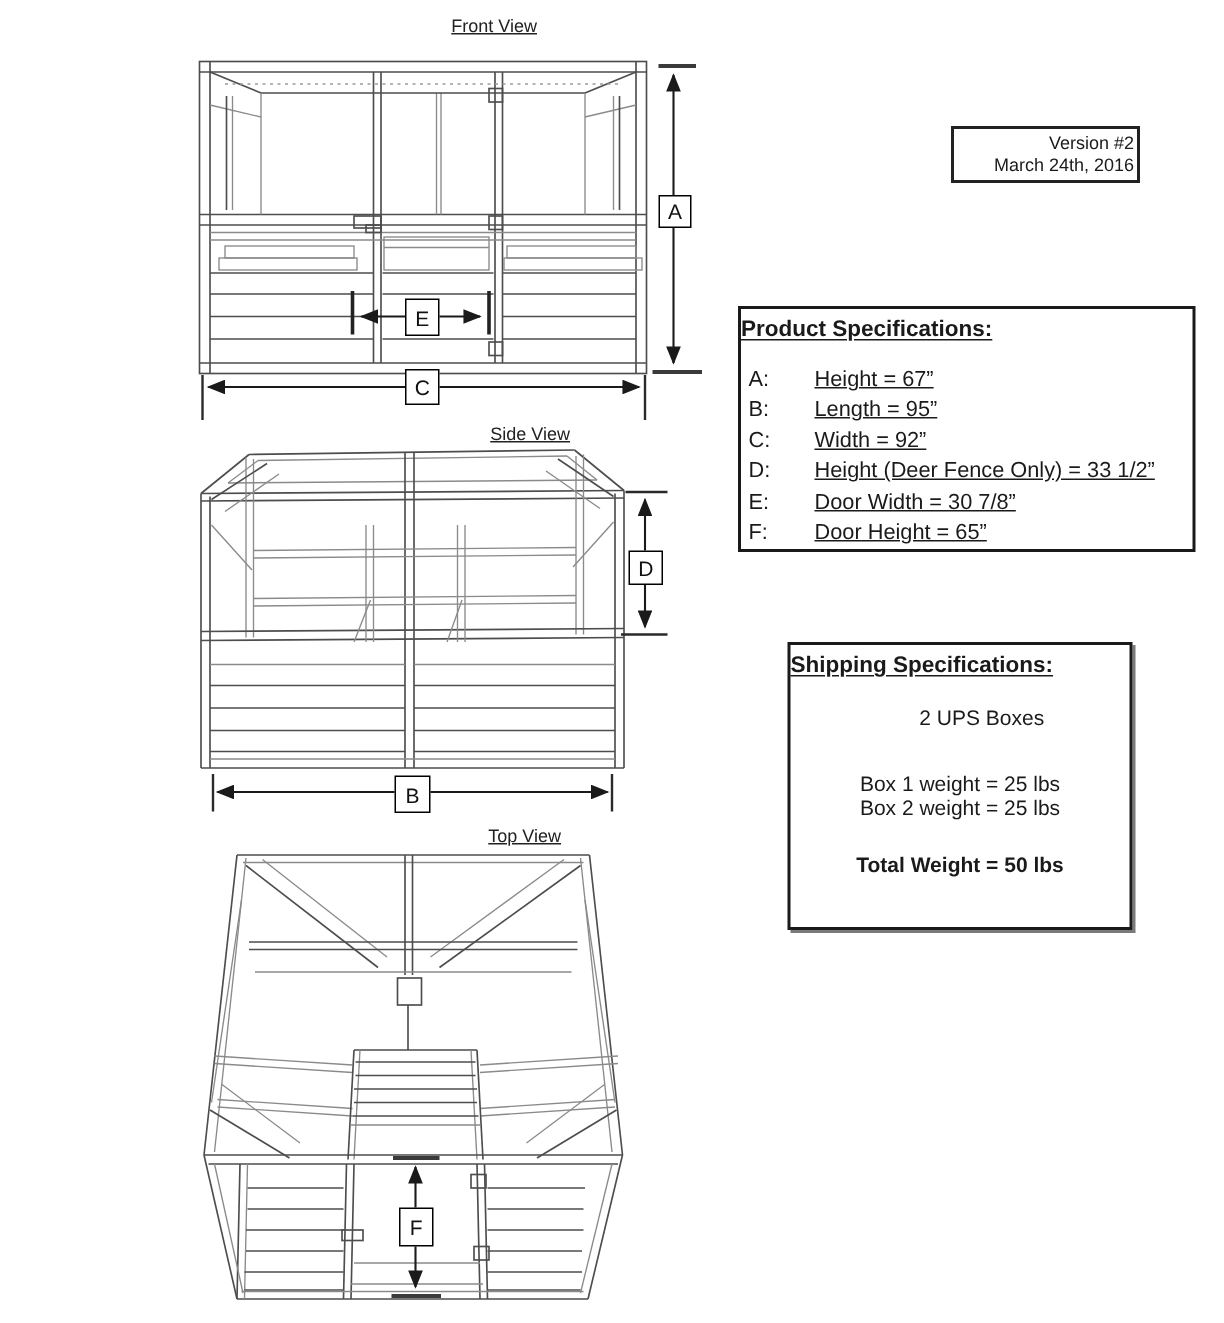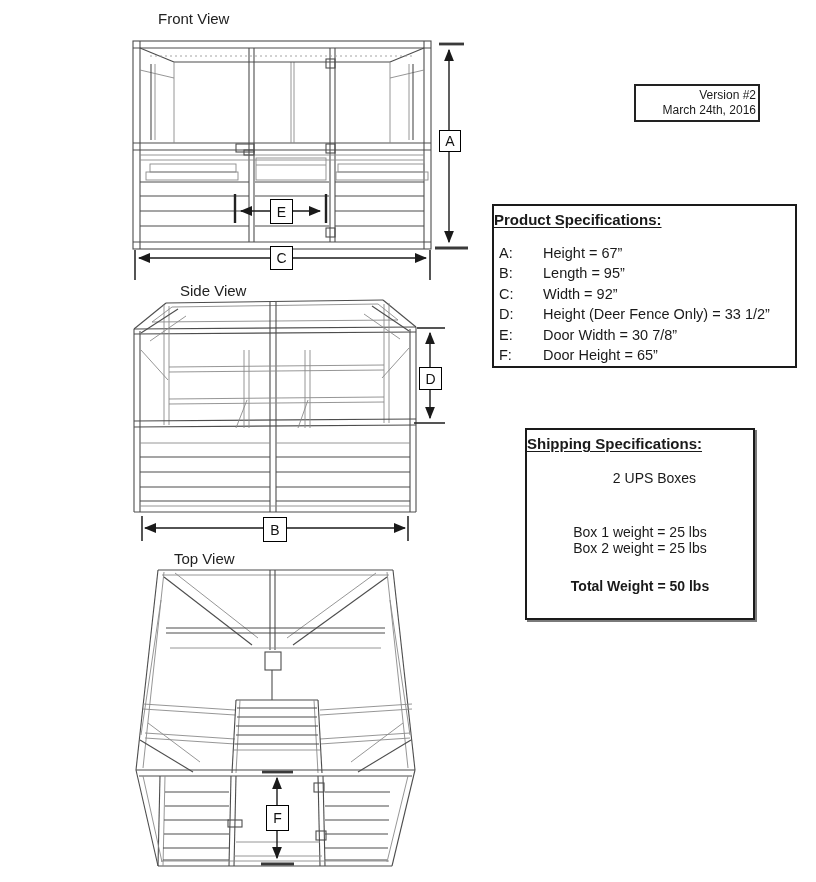--- a/index.html
+++ b/index.html
@@ -6,36 +6,36 @@
   .page{position:relative;width:816px;height:882px;background:#ffffff;overflow:hidden;
         font-family:"Liberation Sans","DejaVu Sans",sans-serif;color:#1a1a1a;}
   svg{position:absolute;left:0;top:0;}
   .s1{stroke:#4d4d4d;stroke-width:1.1;fill:none;}
   .s2{stroke:#8a8a8a;stroke-width:0.9;fill:none;}
   .dk{stroke:#222;fill:none;}
   .dot{stroke:#9a9a9a;stroke-width:0.9;stroke-dasharray:2,3;fill:none;}
   .dim{stroke:#1a1a1a;stroke-width:1.4;fill:none;}
   .tick{stroke:#3a3a3a;stroke-width:2.8;fill:none;}
   .tick2{stroke:#2a2a2a;stroke-width:1.6;fill:none;}
-  .view-title{position:absolute;width:200px;text-align:left;font-size:15px;color:#222;}
+  .view-title{position:absolute;width:200px;text-align:right;font-size:12px;color:#222;text-decoration:underline;}
   .dim-label{position:absolute;background:#fff;border:1.5px solid #000;display:flex;
              align-items:center;justify-content:center;font-size:14px;color:#111;}
   .version-box{position:absolute;left:634px;top:84px;width:118px;border:2px solid #222;
                background:#fff;text-align:right;font-size:12px;line-height:15px;padding:2px 2px;}
   .spec-box{position:absolute;background:#fff;border:2px solid #1a1a1a;}
   .spec-title{text-align:left;font-weight:bold;font-size:15px;margin-top:5px;
               text-decoration:underline;text-underline-offset:2px;}
   .product{left:492px;top:204px;width:301px;height:160px;}
   .spec-rows{margin-top:15px;}
   .spec-row{display:flex;font-size:14.5px;line-height:20.4px;}
   .spec-row .letter{width:44px;padding-left:5px;flex:none;}
-  .spec-row .val{white-space:nowrap;}
+  .spec-row .val{white-space:nowrap;text-decoration:underline;}
   .shipping{left:525px;top:428px;width:226px;height:188px;box-shadow:2px 2px 0 #7a7a7a;}
   .ship-line{text-align:center;font-size:14px;line-height:16px;}
-  .mt-a{margin-top:18px;padding-left:29px;} .mt-b{margin-top:38px;} .mt-c{margin-top:22px;font-weight:bold;}
+  .mt-a{margin-top:18px;padding-left:29px;} .mt-b{margin-top:28px;} .mt-c{margin-top:22px;font-weight:bold;}
 </style>
 </head>
 <body>
 
 <div class="page">
 
 <svg width="816" height="882" viewBox="0 0 816 882">
   <defs>
     <marker id="ah" viewBox="0 0 10 8" refX="9" refY="4" markerWidth="9" markerHeight="7" orient="auto-start-reverse">
       <path d="M0,0 L10,4 L0,8 z" fill="#1a1a1a"></path>

